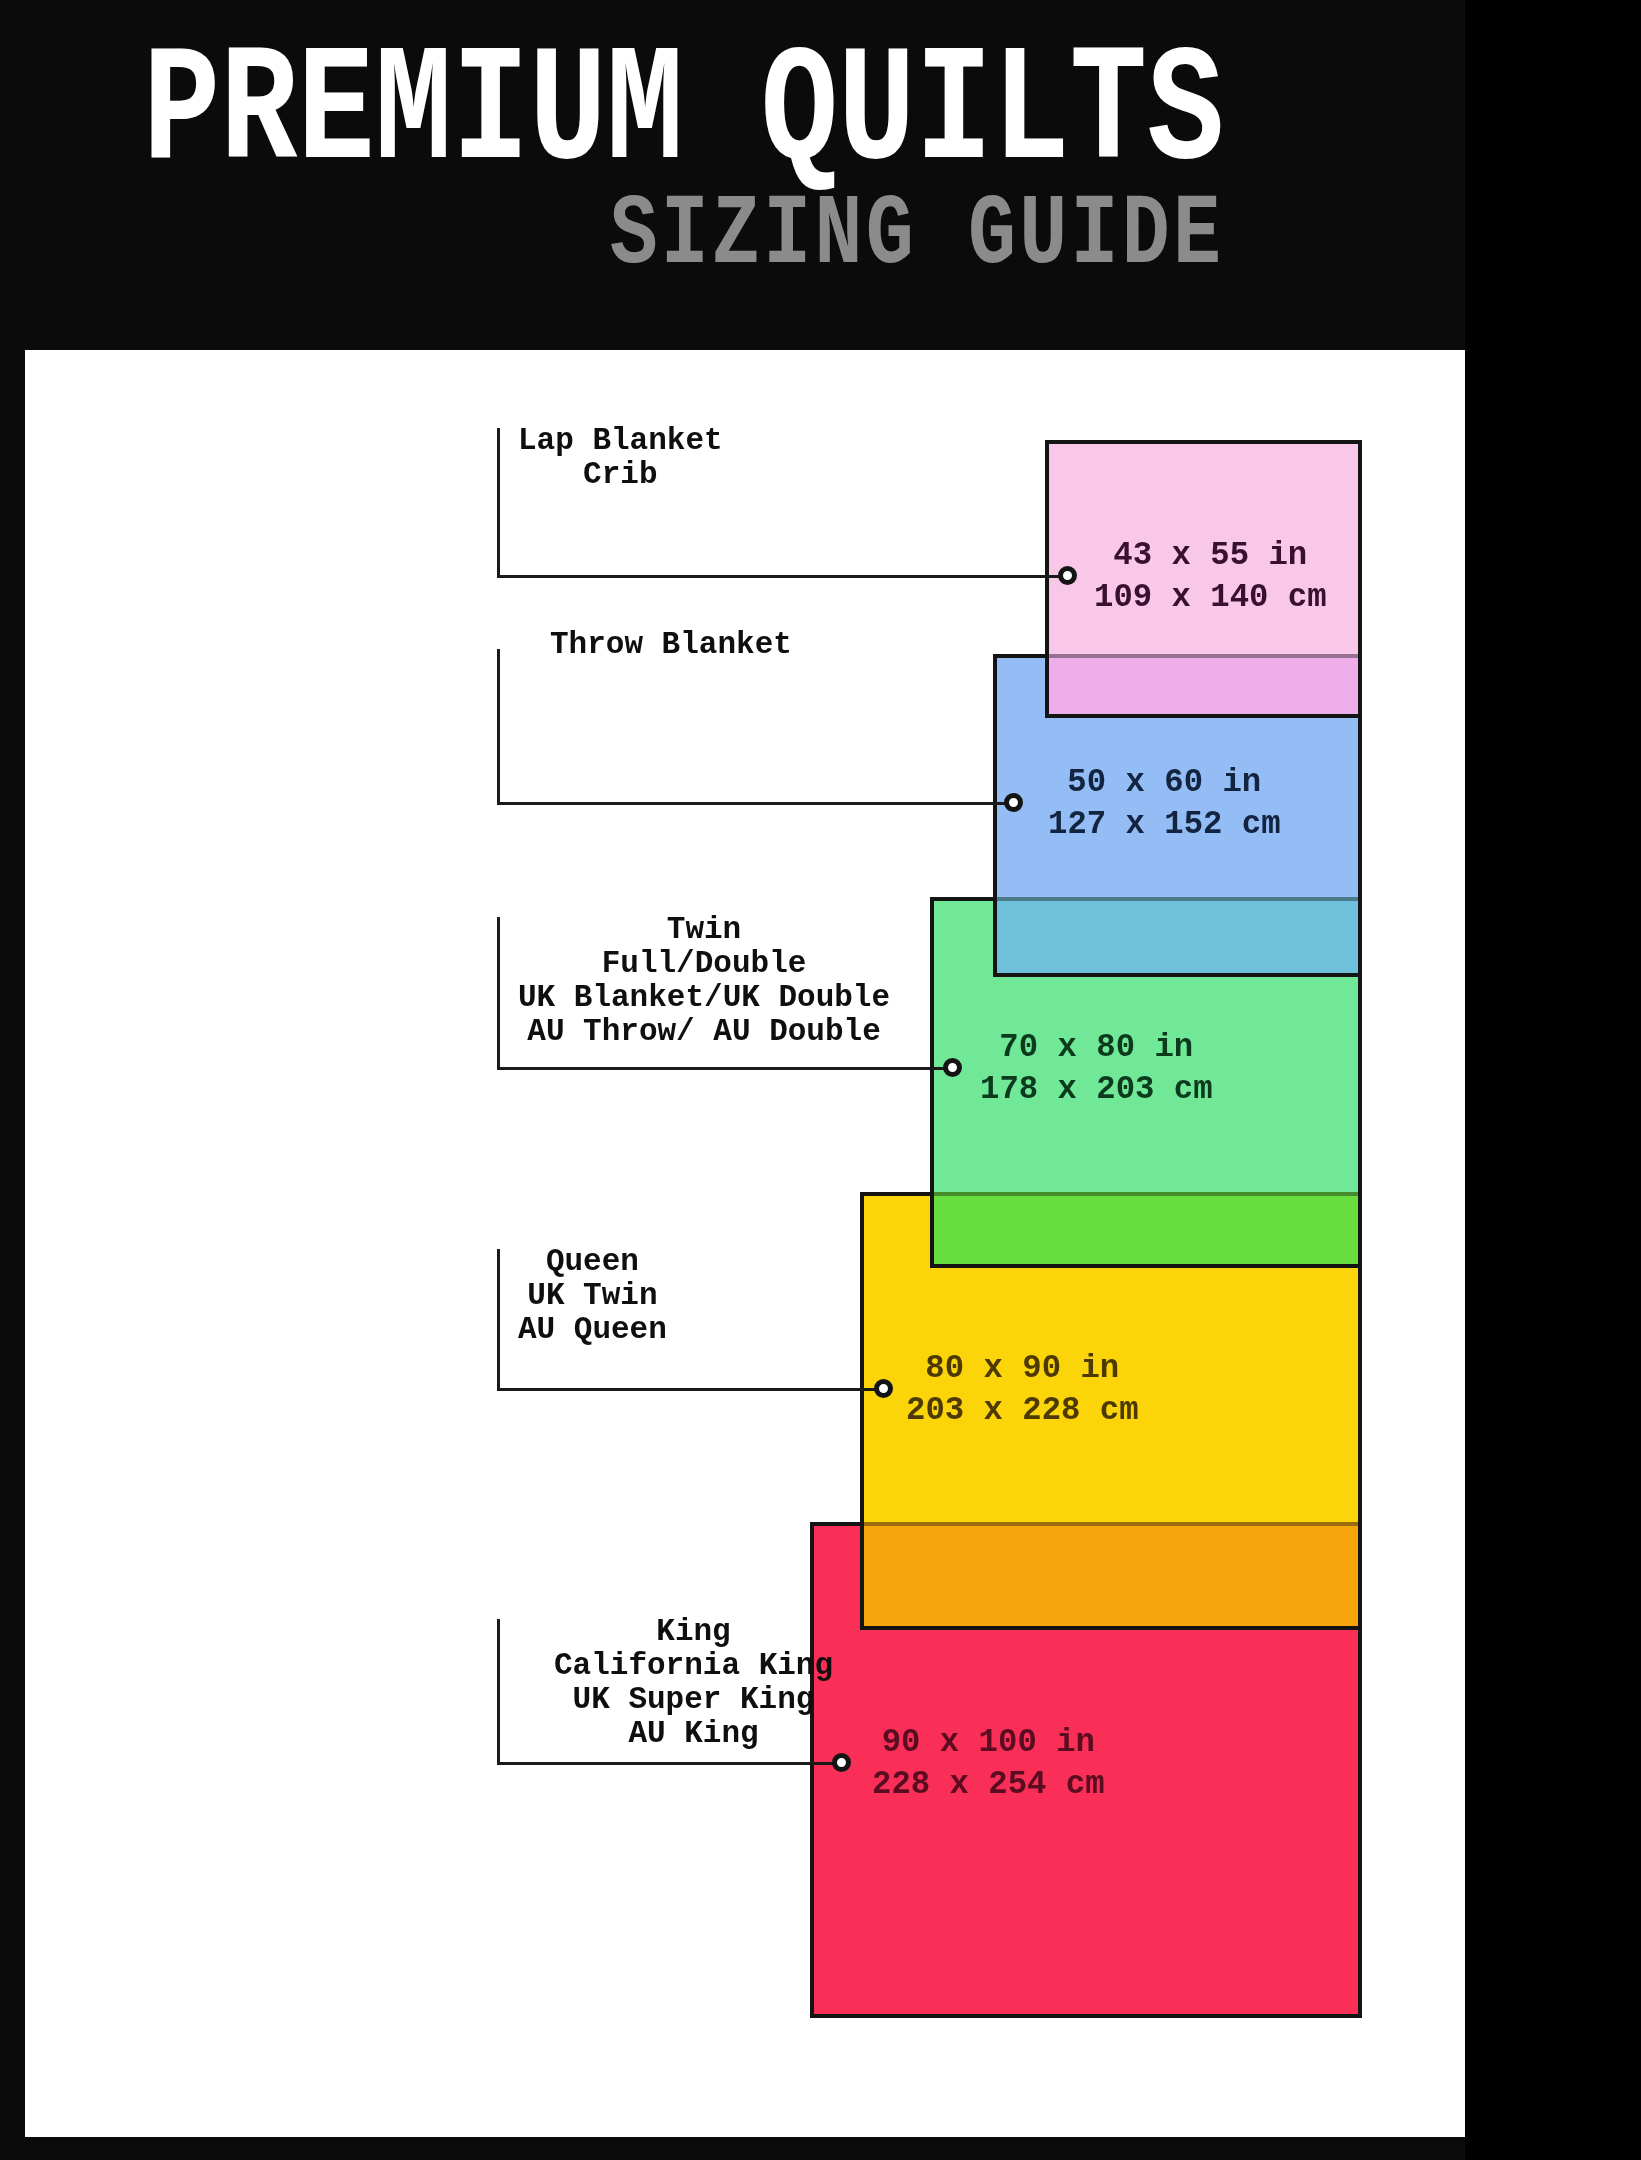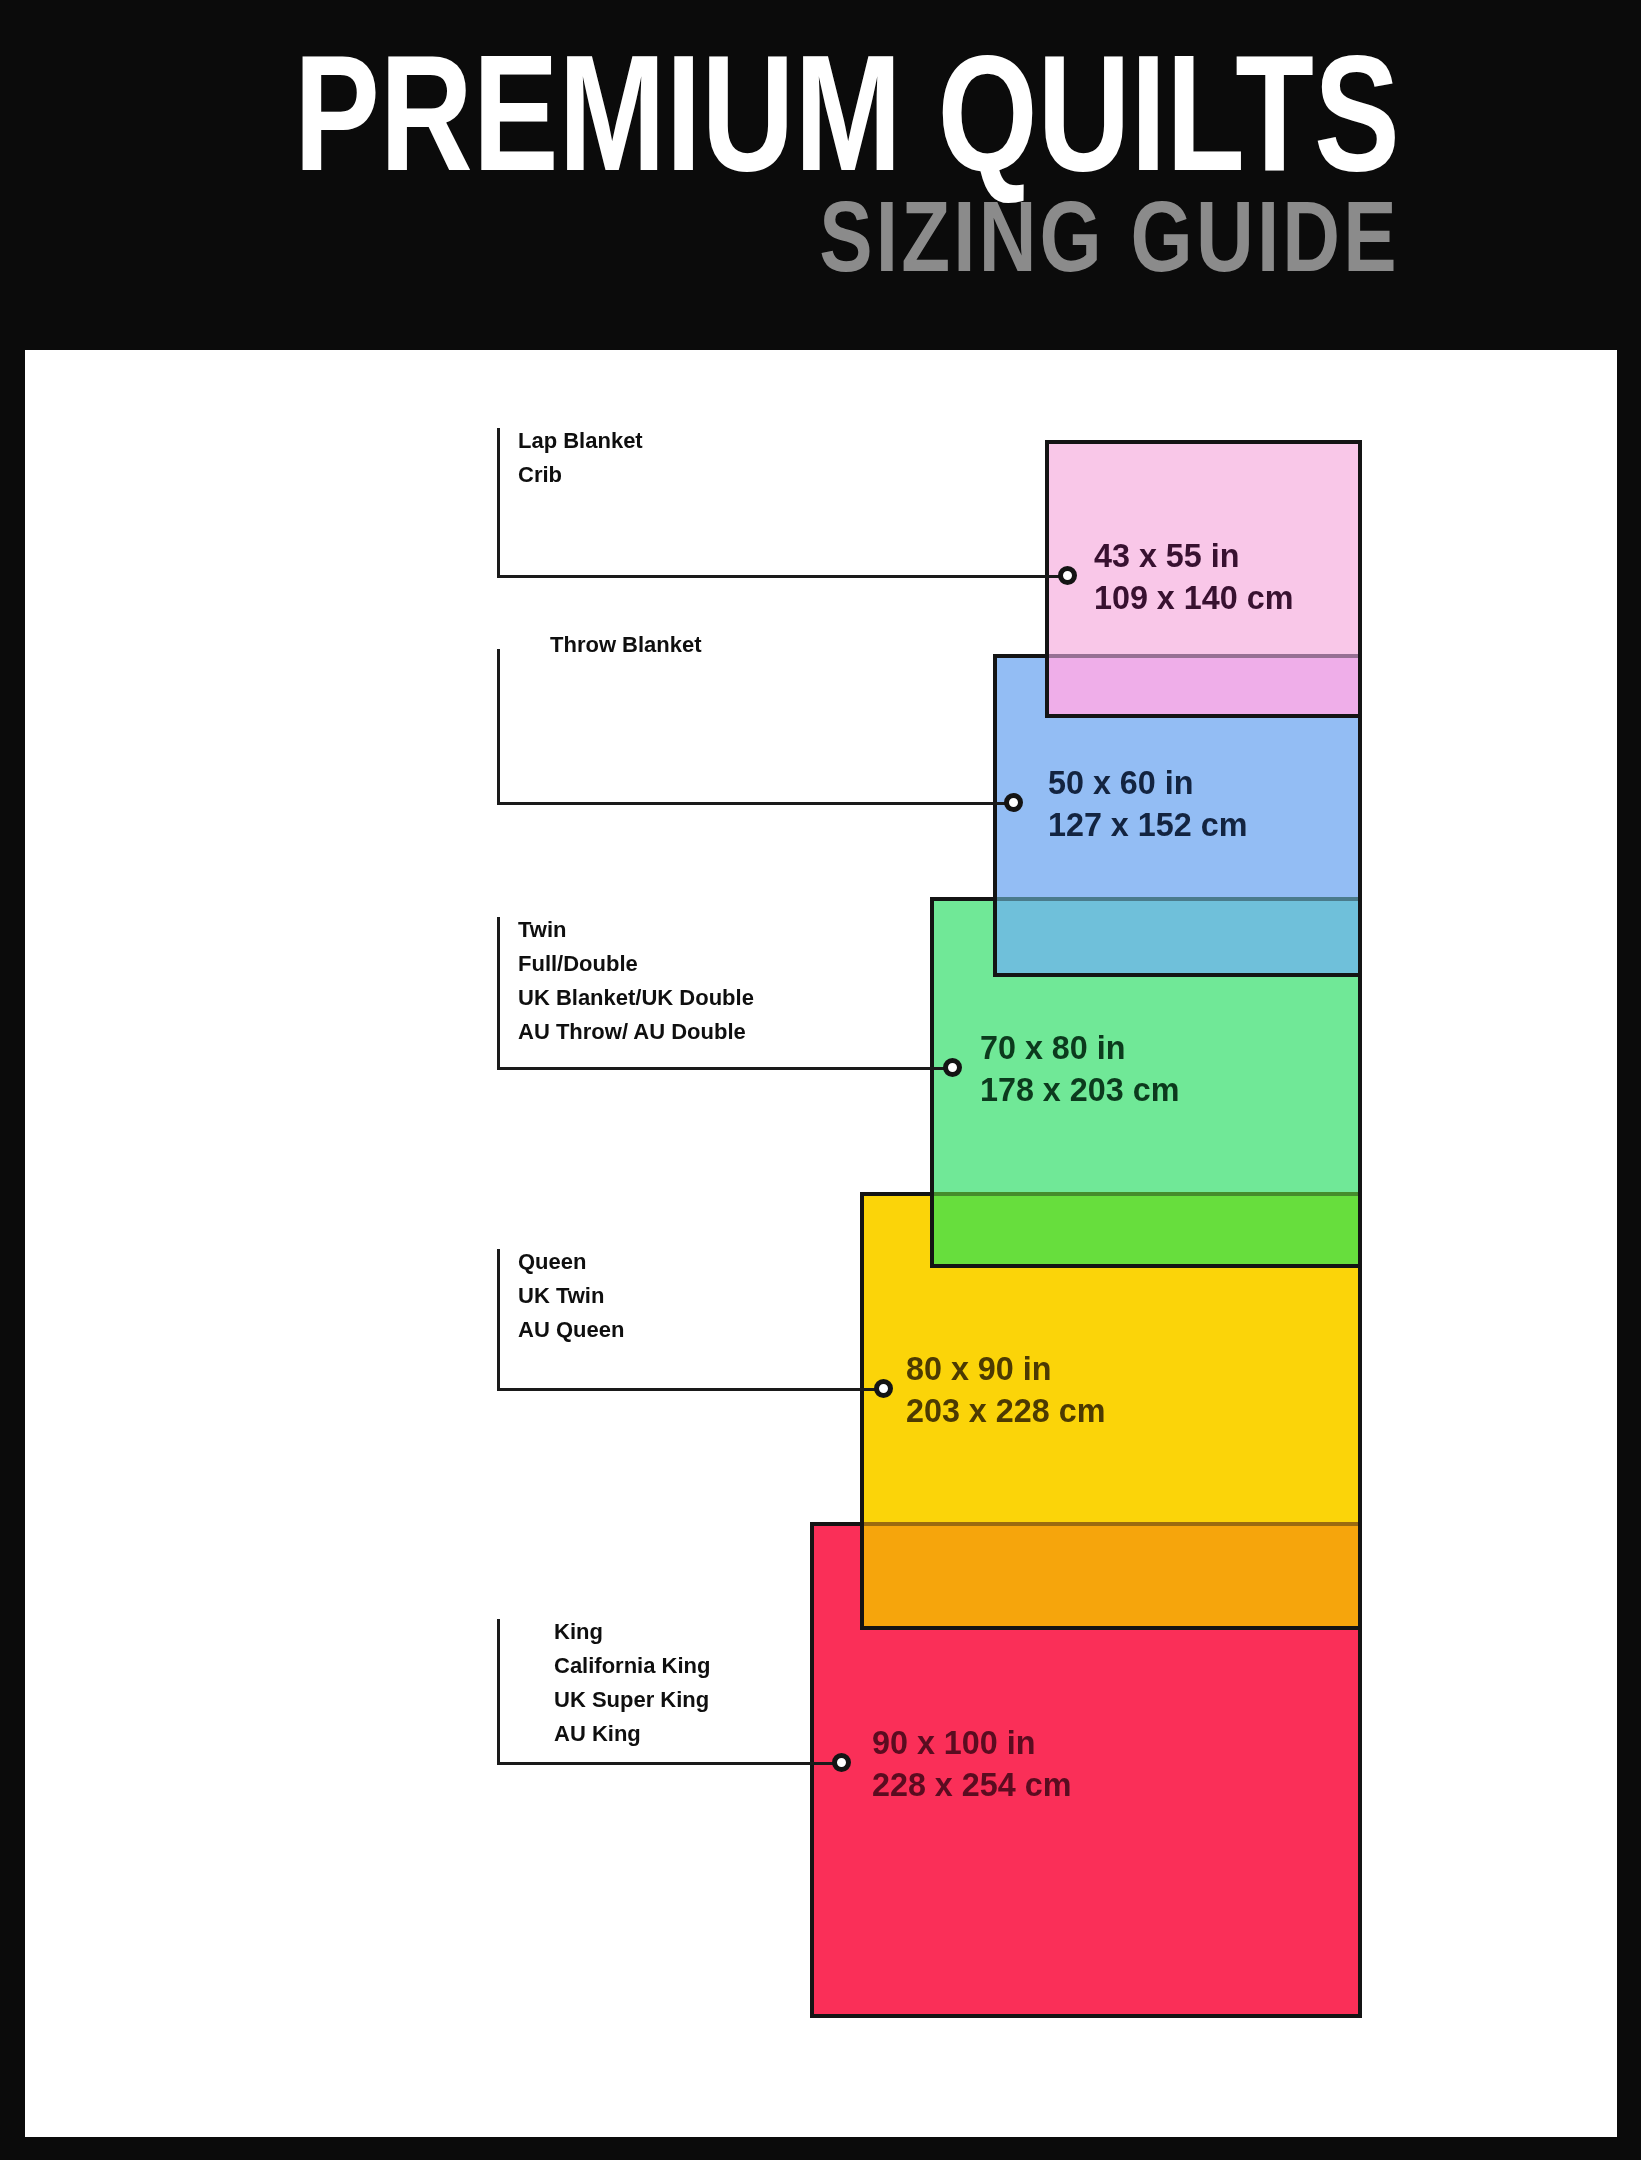--- a/index.html
+++ b/index.html
@@ -1,36 +1,37 @@
 <!DOCTYPE html>
 <html><head>
 <meta charset="utf-8">
 <style>
   html,body { margin:0; padding:0; background:#000; }
   .canvas {
-    position:relative; width:1641px; height:2160px;
+    position:relative; width:1465px; height:2160px;
     background:#0b0b0b; overflow:hidden;
-    font-family:Liberation Sans, sans-serif;
+    font-family:Liberation Mono, monospace;
+    text-align:center;
   }
   .content-area { position:absolute; left:25px; top:350px; width:1592px; height:1787px; background:#ffffff; }
   .main-title {
     position:absolute; right:241px; top:31px;
     font-size:165px; line-height:1; font-weight:bold; color:#ffffff;
     white-space:nowrap; transform:scaleX(0.78); transform-origin:top right;
     letter-spacing:0px;
   }
   .sub-title {
     position:absolute; right:241px; top:186px;
     font-size:100px; line-height:1; font-weight:bold; color:#8b8b8b;
     white-space:nowrap; letter-spacing:4px;
     transform:scaleX(0.80); transform-origin:top right;
   }
   .quilt-rect { position:absolute; box-sizing:border-box; border:4px solid #141414; }
   .overlap-band { position:absolute; left:0; right:0; bottom:0; box-sizing:border-box; border-top:4px solid rgba(20,20,20,0.40); }
-  .size-label { position:absolute; left:518px; font-size:22px; line-height:34px; font-weight:bold; color:#0f0f0f; white-space:nowrap; z-index:40; }
+  .size-label { position:absolute; left:518px; font-size:31px; line-height:34px; font-weight:bold; color:#0f0f0f; white-space:nowrap; z-index:40; }
   .size-label span { display:block; }
   .vline { position:absolute; width:3px; background:#1a1a1a; z-index:40; }
   .hline { position:absolute; height:3px; background:#1a1a1a; z-index:40; }
   .dot {
     position:absolute; width:9px; height:9px; background:#ffffff;
     border:5px solid #141414; border-radius:50%; z-index:50;
   }
   .dims { position:absolute; display:flex; flex-direction:column; justify-content:center; z-index:45;
           height:88px; gap:8px; transform:scaleX(0.95); transform-origin:center left; }
   .dims span { display:block; font-size:34px; line-height:1; font-weight:bold; white-space:nowrap; }

